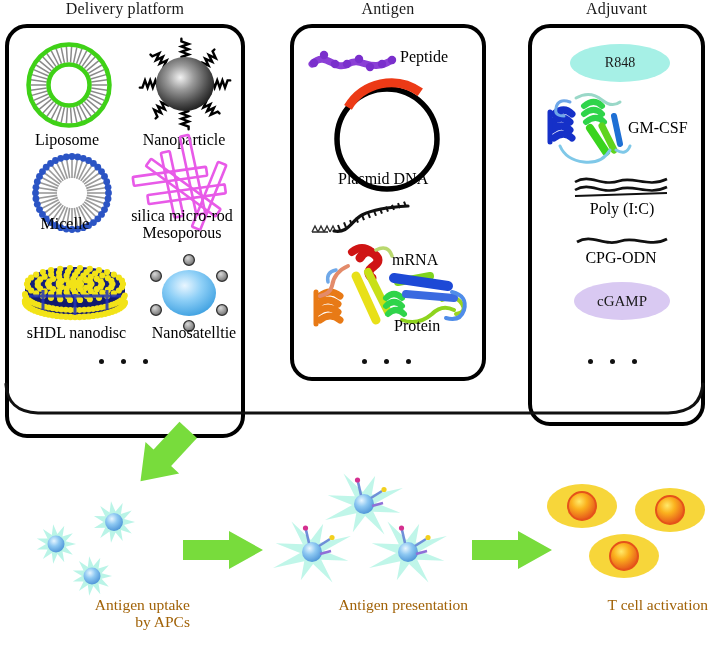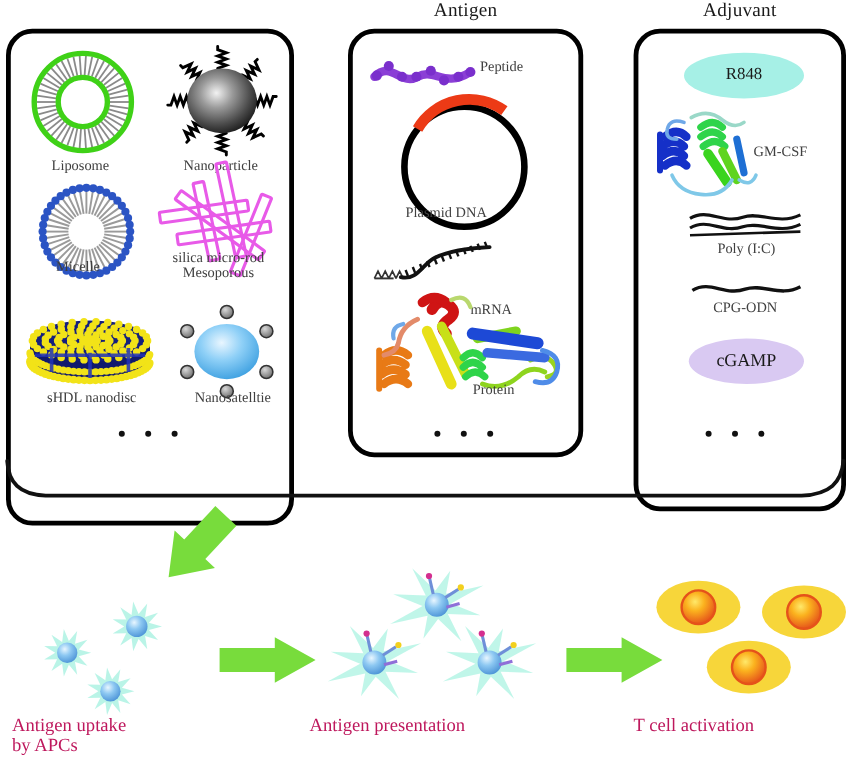--- a/index.html
+++ b/index.html
@@ -28,49 +28,50 @@
     position:absolute;
     border:4px solid #000;
     border-radius:22px;
     background:#fff;
     box-sizing:border-box;
   }
 
   
   .lbl{
     position:absolute;
-    font-size:12px;
-    color:#404040;
+    font-size:16px;
+    color:#000000;
     text-align:center;
     white-space:nowrap;
     line-height:1.06;
   }
   .lbl.wrap{white-space:normal;}
 
   
   .dots{position:absolute;display:flex;gap:17px;align-items:center;}
   .dots i{display:block;width:5px;height:5px;border-radius:50%;background:#111;}
 
   
   .flow-lbl{
     position:absolute;
     font-size:15.5px;
-    text-align:left;
-    color:#be185d;
+    text-align:right;
+    color:#a16207;
     line-height:1.12;
   }
 
   svg{display:block;overflow:visible;}
   .nosel{user-select:none;}
 </style>
 </head>
 <body>
 
 <div class="stage nosel">
 
+  <div class="abs panel-title" style="left:5px;top:0px;width:240px;">Delivery platform</div>
   <div class="abs panel-title" style="left:290px;top:0px;width:196px;">Antigen</div>
   <div class="abs panel-title" style="left:528px;top:0px;width:177px;">Adjuvant</div>
 
   <div class="panel" style="left:5px;top:24px;width:240px;height:414px;">
 
     <div class="abs" style="left:10px;top:7px;">
       <svg width="100" height="100" viewBox="0 0 100 100">
         <g id="lipo-tails">
             <line x1="88.5" y1="50" x2="72.5" y2="50" stroke="#8a8a8a" stroke-width="1.5"></line>
             <line x1="88.14140892239874" y1="55.242415990205494" x2="72.29043378581744" y2="53.063749604665546" stroke="#8a8a8a" stroke-width="1.5"></line>

